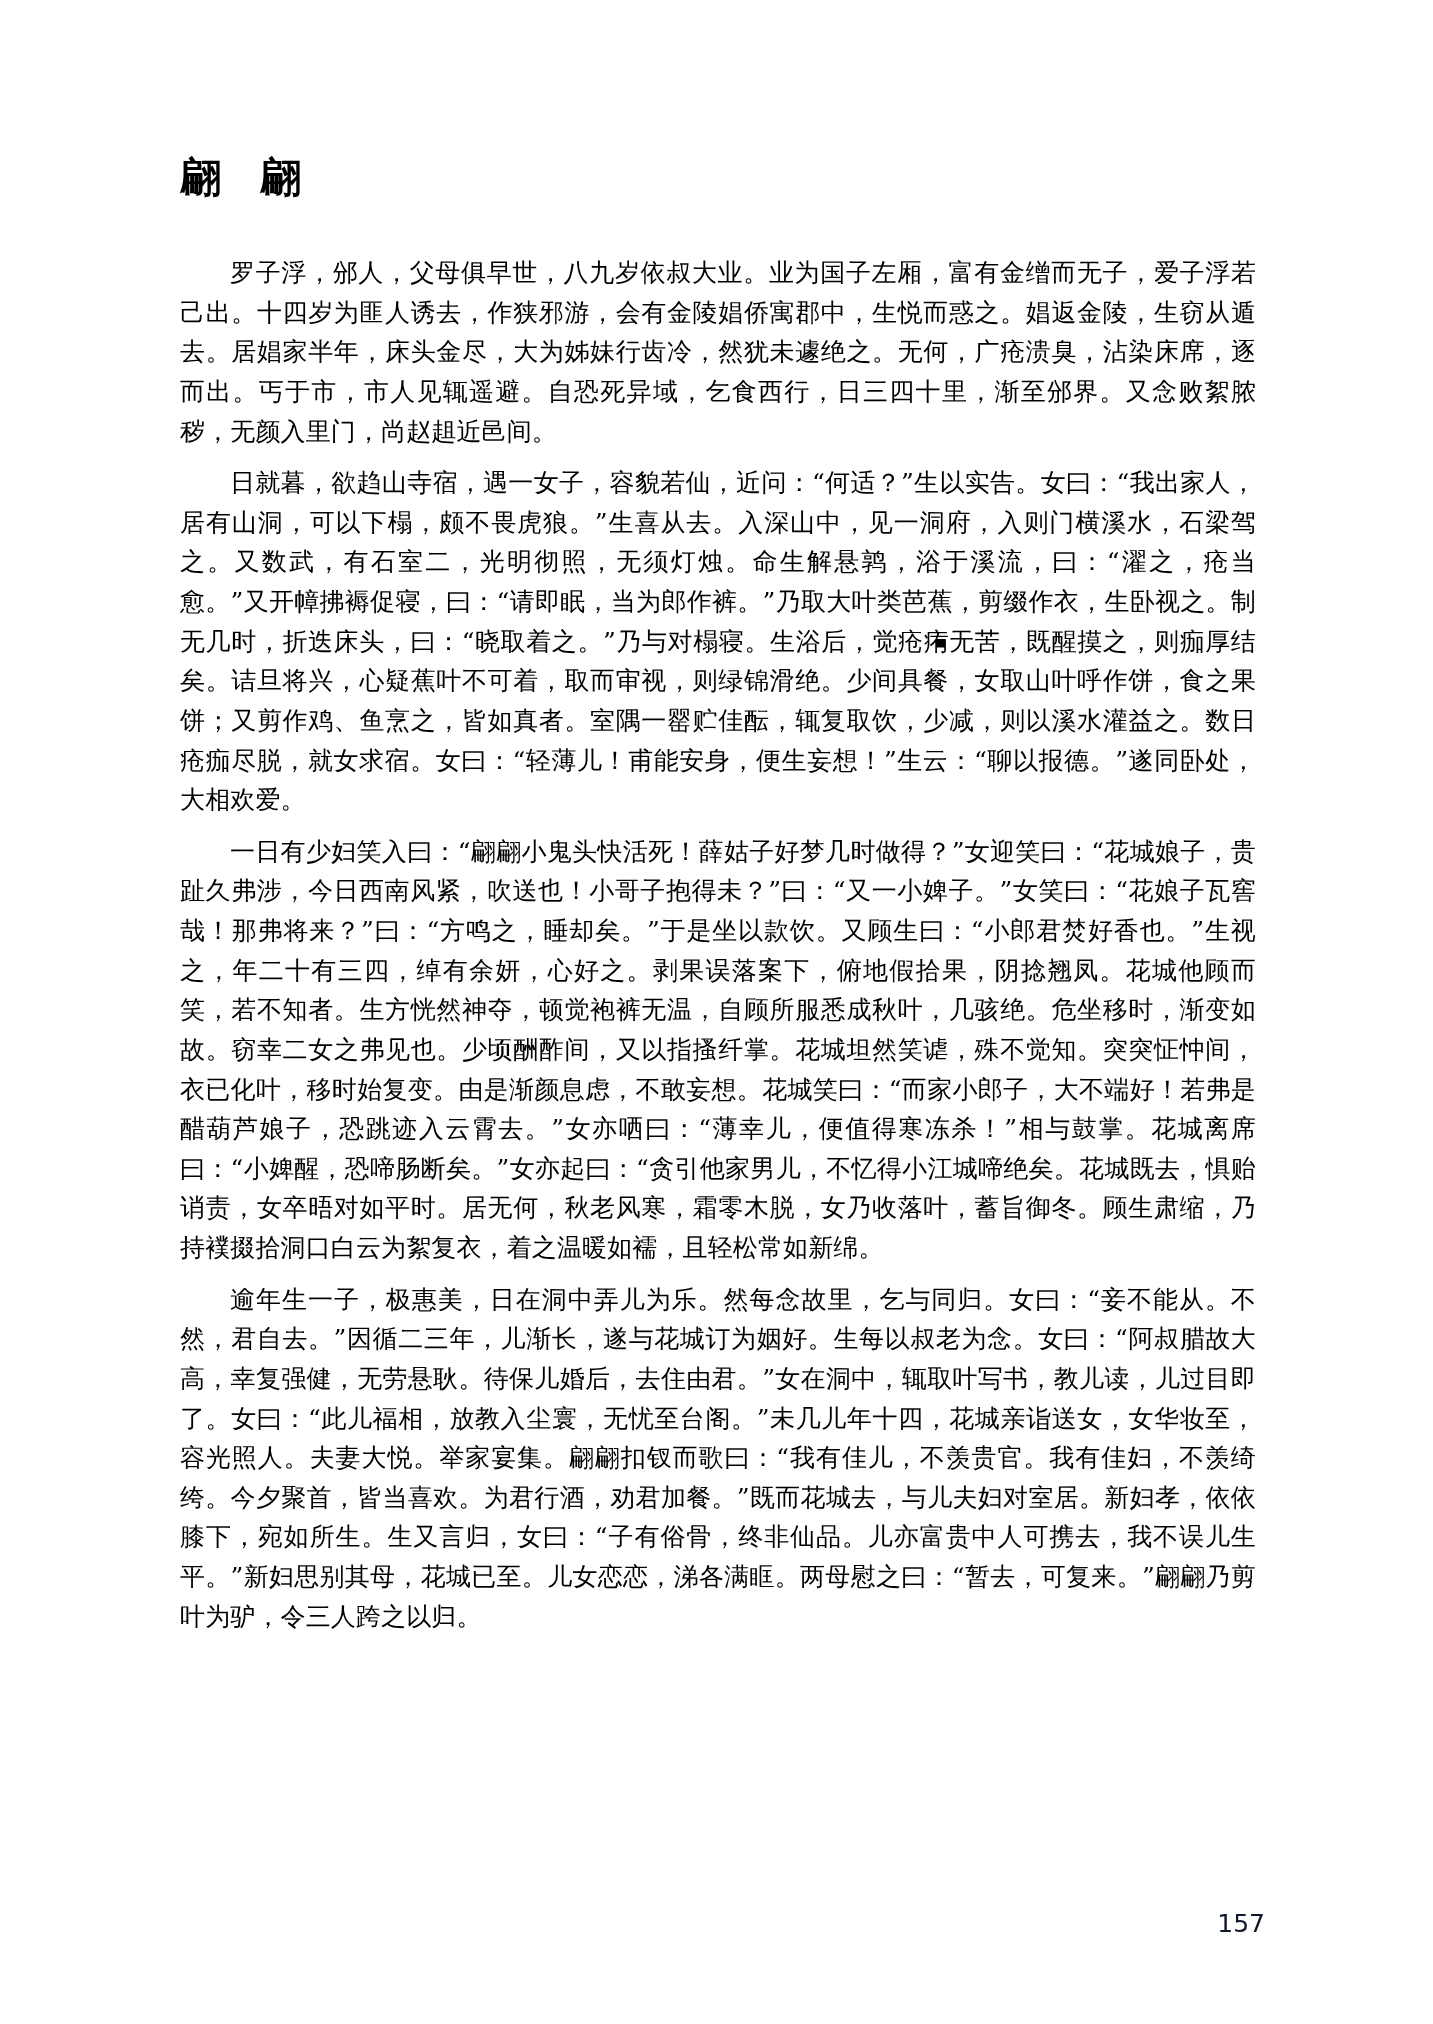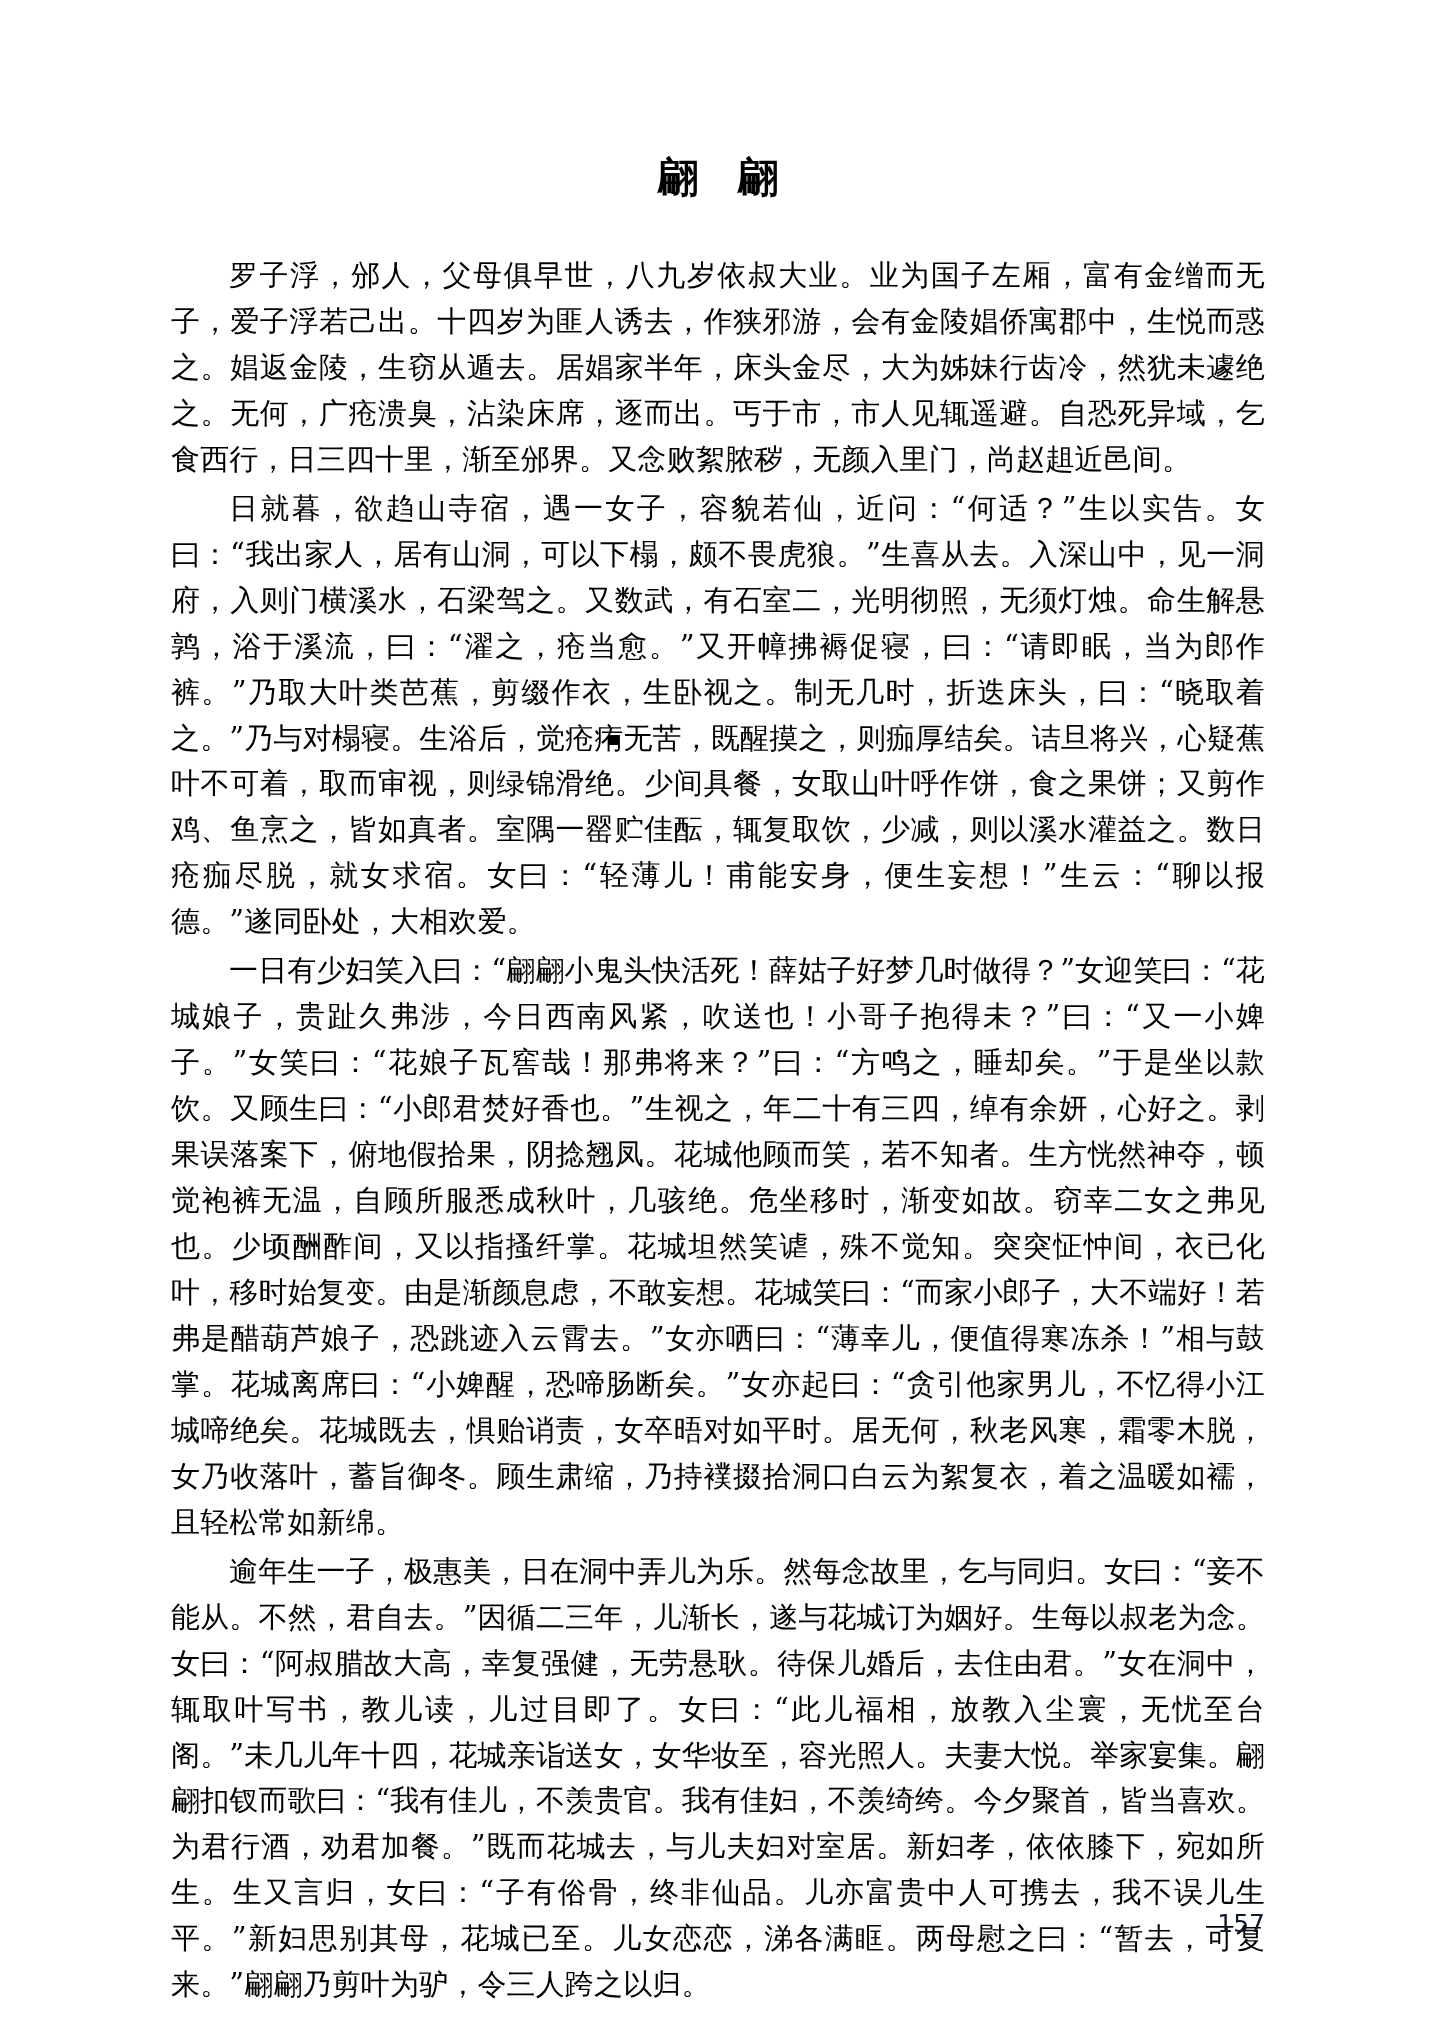--- a/index.html
+++ b/index.html
@@ -21,32 +21,32 @@
     position: absolute;
     left: 168px;
     top: 150px;
     width: 1100px;
   }
   .doc-title {
     font-family: "DejaVu Sans", "Liberation Sans", sans-serif;
     font-weight: bold;
     font-size: 41px;
     letter-spacing: 0.30em;
-    text-align: center;
+    text-align: left;
     margin: 0 0 48px 0;
     padding-left: 0.30em;
     color: #000;
   }
   .para {
-    font-size: 29px;
+    font-size: 25px;
     line-height: 1.585;
     text-align: justify;
     text-justify: inter-ideograph;
     text-indent: 2em;
-    margin: 3px;
+    margin: 12px;
     letter-spacing: 0.005em;
   }
   .page-number {
     position: absolute;
     right: 168px;
     bottom: 86px;
     font-family: "DejaVu Sans", "Liberation Sans", sans-serif;
     font-size: 25px;
     color: #0f172a;
   }

